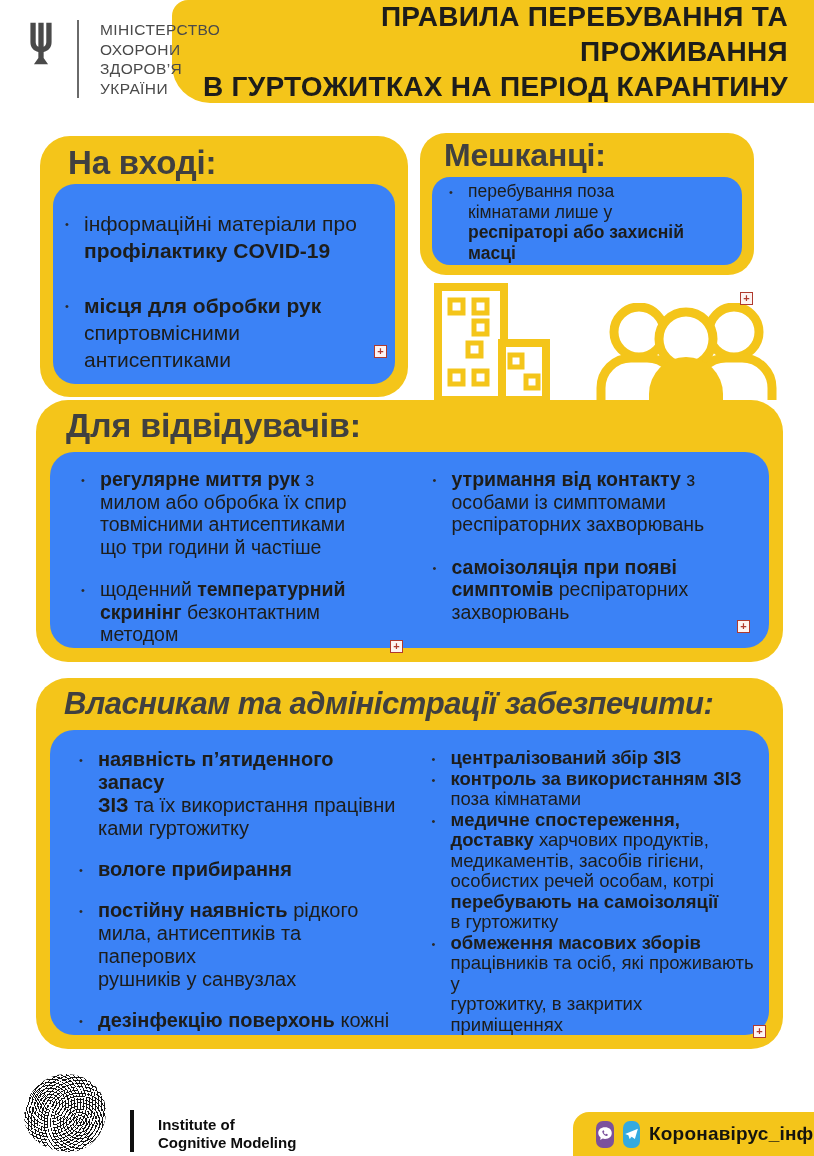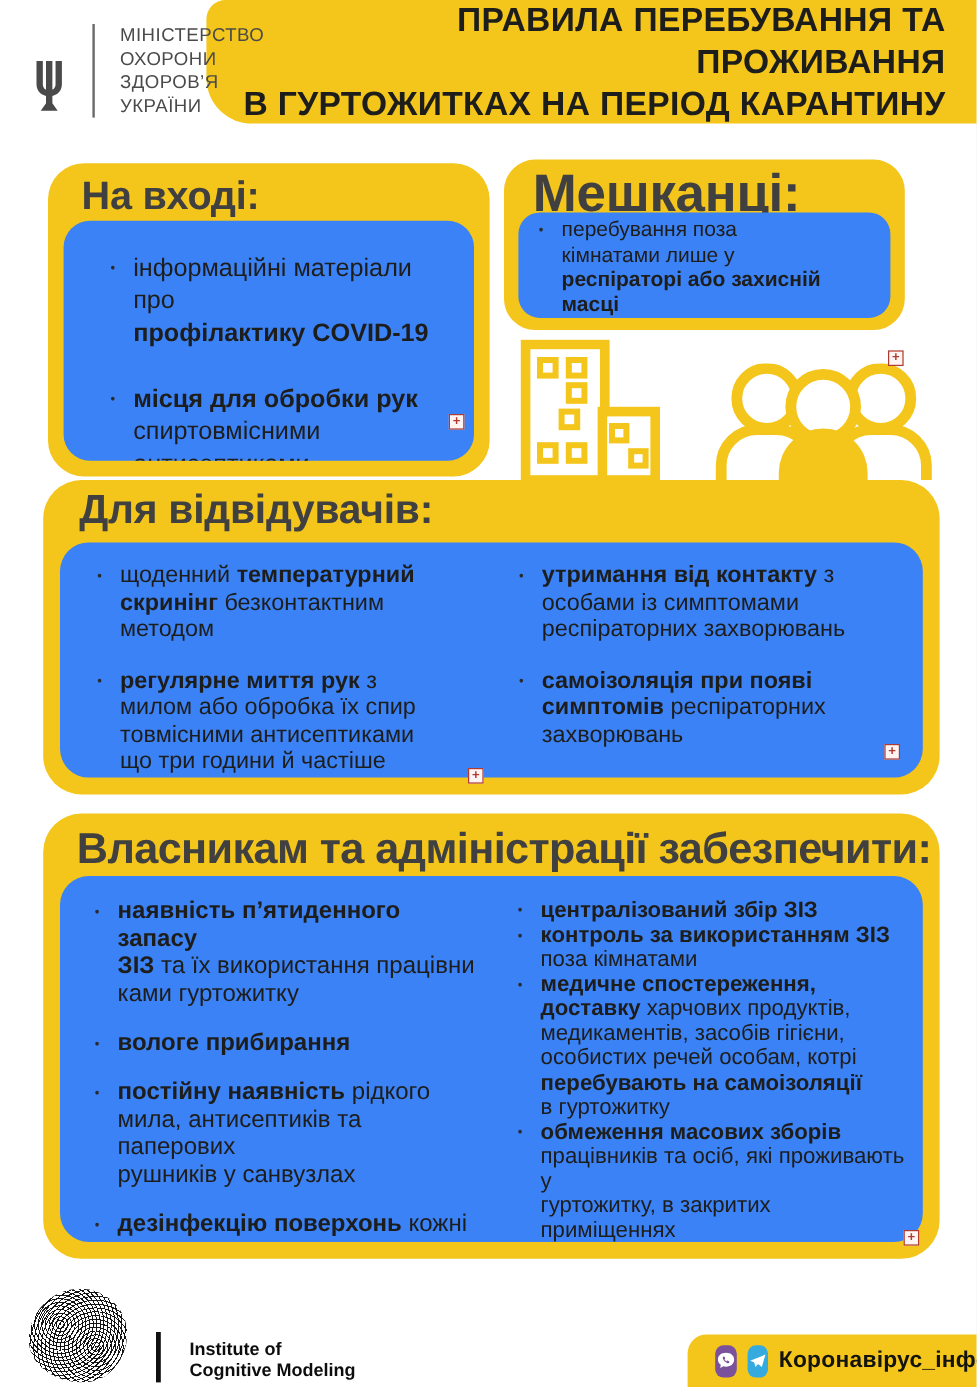--- a/index.html
+++ b/index.html
@@ -17,21 +17,21 @@
     position:absolute; left:172px; top:0; width:642px; height:103px;
     background:#F4C51A; border-radius:16px 0 0 38px;
     display:flex; align-items:center; 
   }
   .banner .title {
     font-size:28px; line-height:35px; font-weight:800; letter-spacing:.3px;
     text-align:right; padding-right:26px; color:#1d1d1b;
   }
   .ministry {
     position:absolute; left:26px; top:20px;
-    display:flex; align-items:flex-end; gap:21px;
+    display:flex; align-items:flex-start; gap:21px;
   }
   .trident { width:30px; height:48px; margin-bottom:2px; }
   .m-divider { width:2px; height:78px; background:#6a6a6a; }
   .m-name {
     font-size:15.5px; line-height:19.5px; font-weight:500;
     color:#4a4a4a; letter-spacing:.4px;
   }
 
   
   .card { position:absolute; background:#F4C51A; overflow:hidden; }
@@ -43,46 +43,46 @@
   ul.blist li::before {
     content:"•"; position:absolute; left:7px; top:1px; font-size:11px; color:#2a2a2a;
   }
   ul.blist li span { white-space:pre-line; }
 
   
   .card-entrance { left:40px; top:136px; width:368px; height:261px; border-radius:30px; }
   .card-entrance .card-title { left:28px; top:8px; font-size:33px; }
   .card-entrance .card-body {
     left:13px; right:13px; top:48px; bottom:13px; border-radius:22px;
-    padding:26px 14px 10px 32px; font-size:21px; line-height:27px;
+    padding:26px 14px 10px 5px; font-size:21px; line-height:27px;
   }
   .card-entrance li + li { margin-top:28px; }
 
   
   .card-residents { left:420px; top:133px; width:334px; height:142px; border-radius:26px; }
-  .card-residents .card-title { left:24px; top:4px; font-size:44px; }
+  .card-residents .card-title { left:24px; top:4px; font-size:32px; }
   .card-residents .card-body {
     left:12px; right:12px; top:44px; bottom:10px; border-radius:18px;
     padding:4px 8px 2px 10px; font-size:17.5px; line-height:20.5px;
   }
 
   
   .card-visitors { left:36px; top:400px; width:747px; height:262px; border-radius:32px; }
   .card-visitors .card-title { left:30px; top:6px; font-size:34px; }
   .card-visitors .card-body {
     left:14px; right:14px; top:52px; bottom:14px; border-radius:24px;
     padding:16px 18px 6px 24px;
     display:grid; grid-template-columns:1fr 1fr; column-gap:26px; align-content:start;
     font-size:19.5px; line-height:22.5px;
   }
   .card-visitors li + li { margin-top:20px; }
 
   
   .card-owners { left:36px; top:678px; width:747px; height:371px; border-radius:32px; }
-  .card-owners .card-title { left:28px; top:8px; font-size:36px; letter-spacing:-.5px; }
+  .card-owners .card-title { left:28px; top:8px; font-size:31px; letter-spacing:-.5px;font-style:italic; }
   .card-owners .card-body {
     left:14px; right:14px; top:52px; bottom:14px; border-radius:24px;
     padding:18px 14px 6px 22px;
     display:grid; grid-template-columns:1fr 1fr; column-gap:22px; align-content:start;
   }
   .col-left  { font-size:20px; line-height:23px; }
   .col-left  li + li { margin-top:18px; }
   .col-right { font-size:18.5px; line-height:20.5px; }
   .col-right li + li { margin-top:0; }
 
@@ -196,27 +196,27 @@
         <circle cx="93" cy="36" r="27"></circle>
       </g>
       <path d="M56 97 v-6 a37 37 0 0 1 74 0 v6 z" fill="#F4C51A"></path>
     </svg>
   </div>
 
   <div class="card card-visitors">
     <div class="card-title">Для відвідувачів:</div>
     <div class="card-body">
       <ul class="blist">
-          <li><span>щоденний </span><span class="b">температурний
-скринінг</span><span> безконтактним
-методом</span></li>
           <li><span class="b">регулярне миття рук</span><span> з
 милом або обробка їх спир
 товмісними антисептиками
 що три години й частіше</span></li>
+          <li><span>щоденний </span><span class="b">температурний
+скринінг</span><span> безконтактним
+методом</span></li>
         </ul>
       <ul class="blist">
           <li><span class="b">утримання від контакту</span><span> з
 особами із симптомами
 респіраторних захворювань</span></li>
           <li><span class="b">самоізоляція при появі
 симптомів</span><span> респіраторних
 захворювань</span></li>
         </ul>
     </div>

